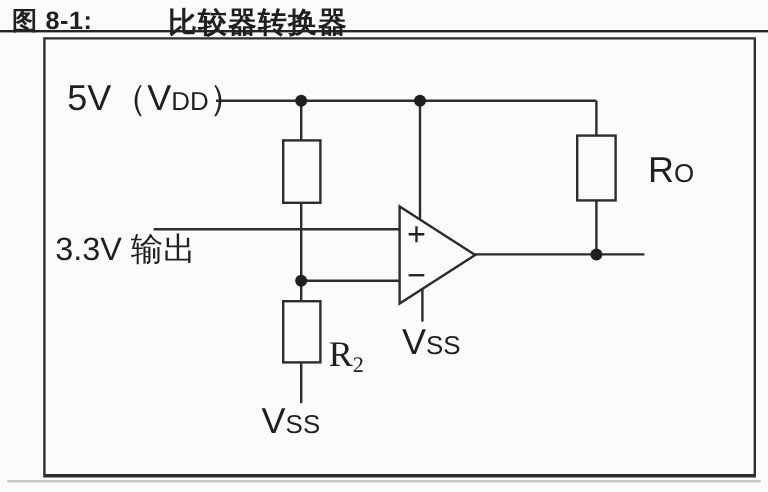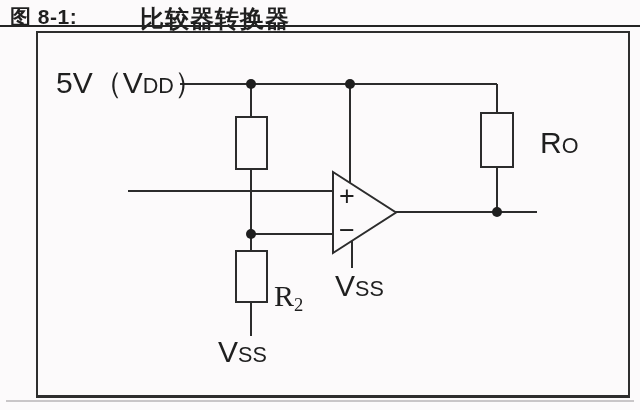--- a/index.html
+++ b/index.html
@@ -107,20 +107,21 @@
     <g fill="#1f1f1f" stroke="none">
       <circle cx="251" cy="84" r="5"></circle>
       <circle cx="350" cy="84" r="5"></circle>
       <circle cx="251" cy="234" r="5"></circle>
       <circle cx="497" cy="212" r="5"></circle>
     </g>
   </svg>
 
   <div class="lbl lat supply-label"><span>5V（V</span><span class="sc">DD</span><span>）</span></div>
 
+  <div class="lbl mix in-label">3.3V 输出</div>
 
 
   <div class="lbl lat r2-label"><span>R</span><span class="sub">2</span></div>
 
   <div class="lbl lat ro-label"><span>R</span><span class="sc">O</span></div>
 
   <div class="lbl lat vss-op-label"><span>V</span><span class="sc">SS</span></div>
 
   <div class="lbl lat vss-r2-label"><span>V</span><span class="sc">SS</span></div>
 

